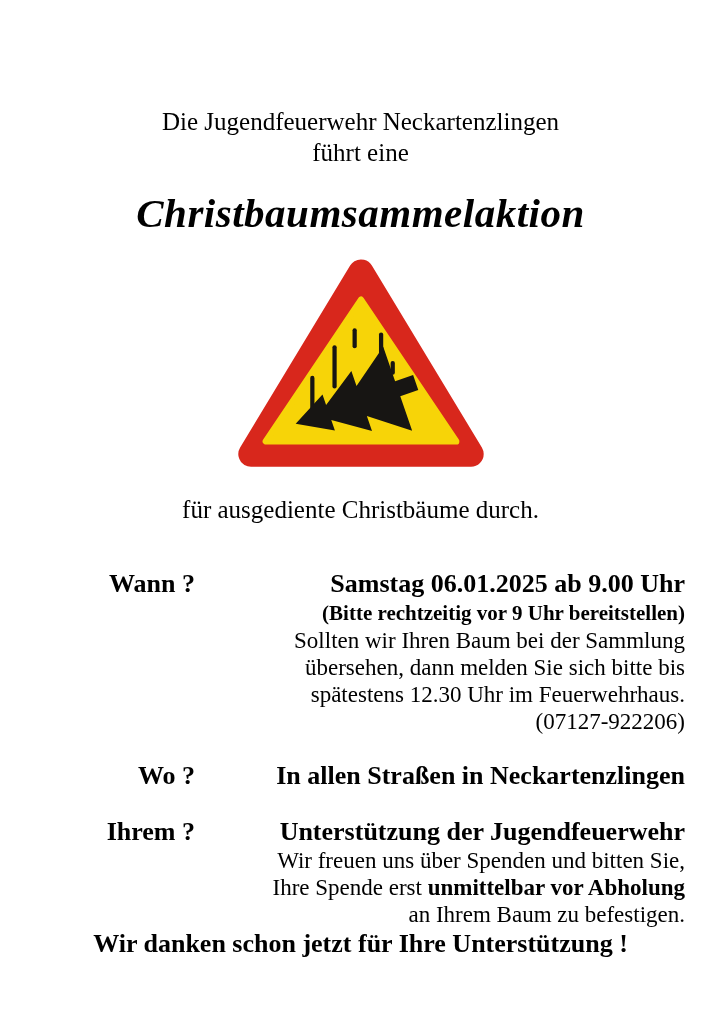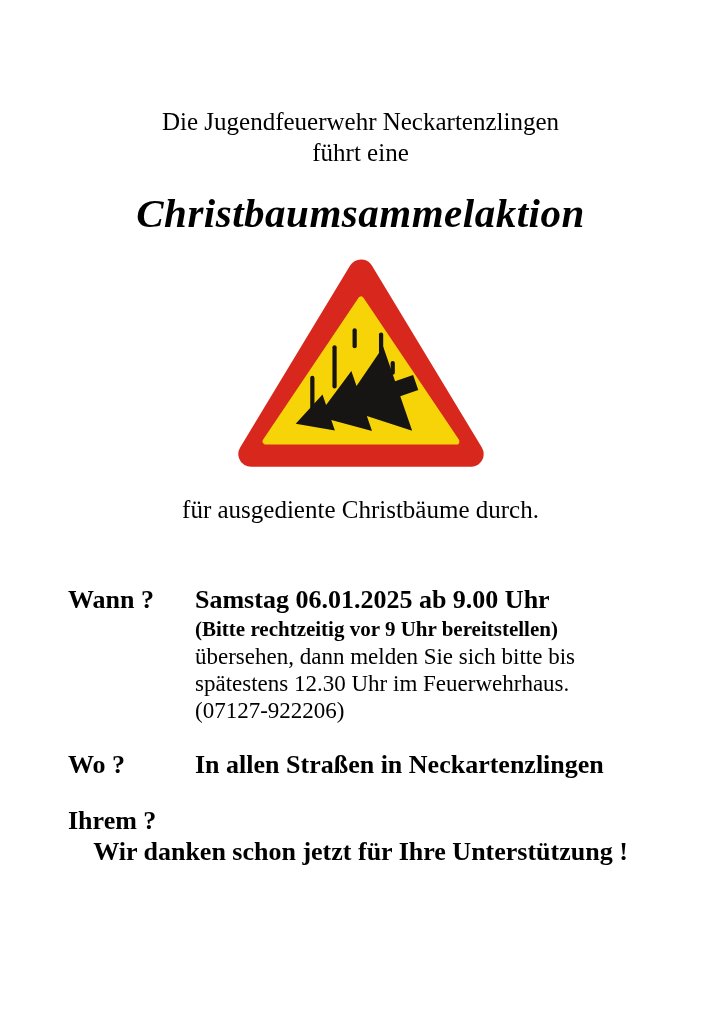--- a/index.html
+++ b/index.html
@@ -37,23 +37,24 @@
     justify-content: center;
   }
   .sign-wrap svg { display: block; }
   .subtitle {
     margin-top: 24px;
     text-align: center;
     font-size: 25px;
     line-height: 30px;
   }
   .sections {
-    margin-top: 60px;
+    margin-top: 44px;
     padding-left: 68px;
     padding-right: 36px;
+    text-align: right;
   }
   .qa {
     display: grid;
     grid-template-columns: 127px 1fr;
     align-items: start;
   }
   .qa + .qa { margin-top: 26px; }
   .qa-label {
     font-weight: bold;
     font-size: 26px;
@@ -118,35 +119,44 @@
   <div class="subtitle">für ausgediente Christbäume durch.</div>
 
   <div class="sections">
 
     <section class="qa">
       <div class="qa-label">Wann ?</div>
       <div class="qa-content">
         <div class="qa-heading">Samstag 06.01.2025 ab 9.00 Uhr</div>
         <div class="qa-subheading">(Bitte rechtzeitig vor 9 Uhr bereitstellen)</div>
         <div class="qa-body">
+          <div>Sollten wir Ihren Baum bei der Sammlung</div>
           <div>übersehen, dann melden Sie sich bitte bis</div>
           <div>spätestens 12.30 Uhr im Feuerwehrhaus.</div>
           <div>(07127-922206)</div>
         </div>
       </div>
     </section>
 
     <section class="qa">
       <div class="qa-label">Wo ?</div>
       <div class="qa-content">
         <div class="qa-heading">In allen Straßen in Neckartenzlingen</div>
       </div>
     </section>
 
     <section class="qa">
       <div class="qa-label">Ihrem ?</div>
+      <div class="qa-content">
+        <div class="qa-heading">Unterstützung der Jugendfeuerwehr</div>
+        <div class="qa-body">
+          <div>Wir freuen uns über Spenden und bitten Sie,</div>
+          <div><span>Ihre Spende erst </span><span class="bold-inline">unmittelbar vor Abholung</span></div>
+          <div>an Ihrem Baum zu befestigen.</div>
+        </div>
+      </div>
     </section>
 
   </div>
 
   <div class="footer">Wir danken schon jetzt für Ihre Unterstützung !</div>
 
 </div>
 
 </body></html>

